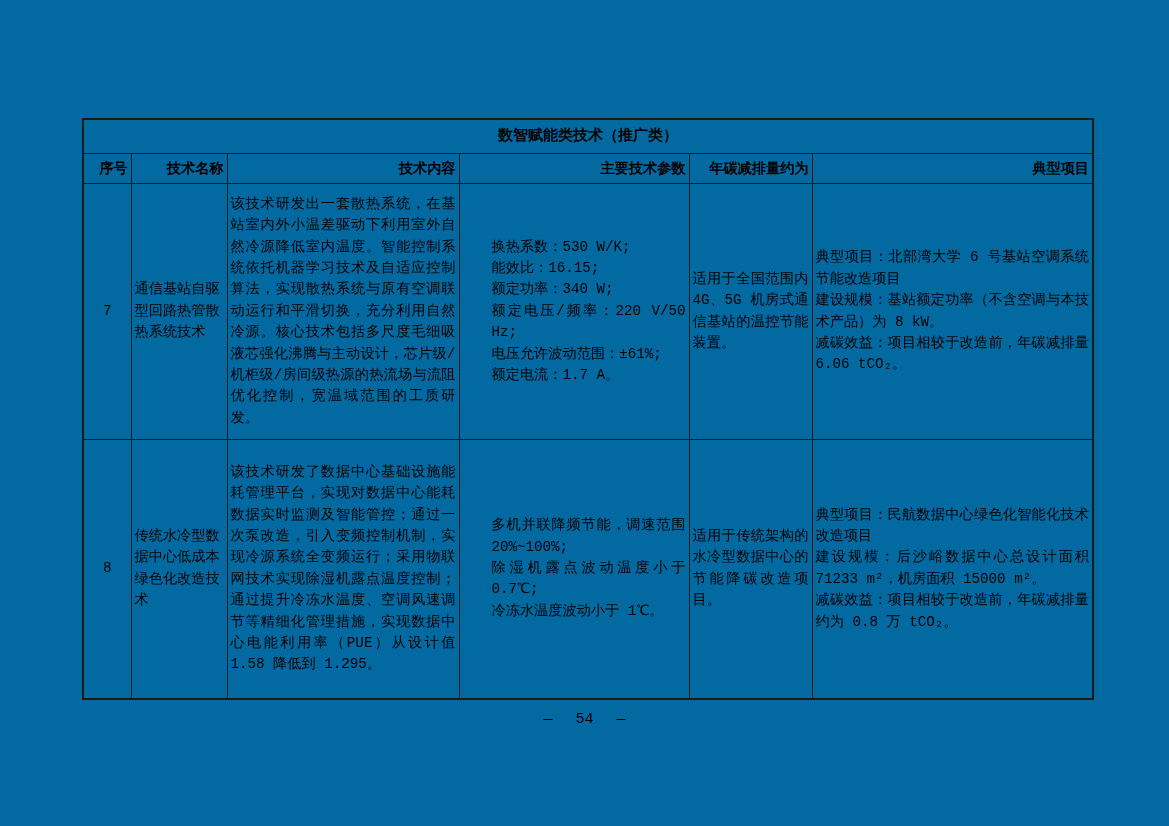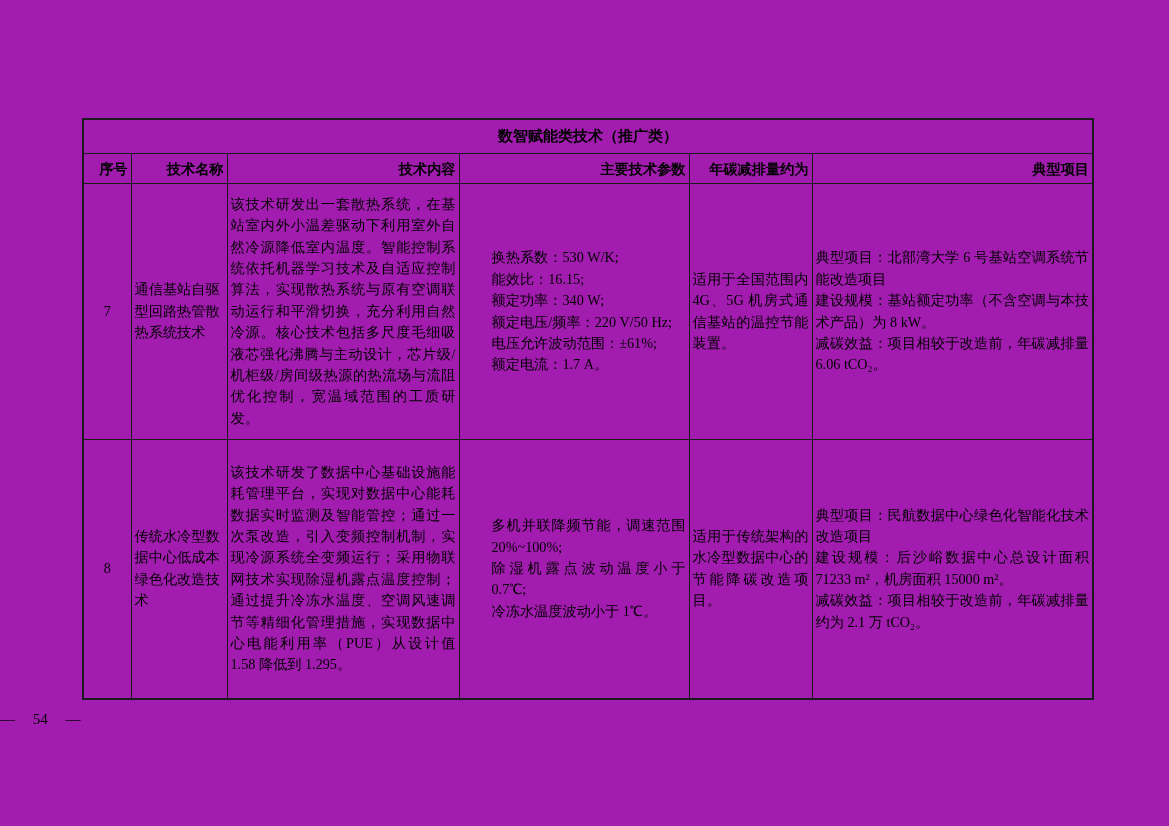--- a/index.html
+++ b/index.html
@@ -4,23 +4,23 @@
 <style>
   html, body {
     margin: 0;
     padding: 0;
     background: #ffffff;
   }
   .page {
     position: relative;
     width: 1169px;
     height: 826px;
-    background: #a21caf;
+    background: #0369a1;
     overflow: hidden;
-    font-family: Liberation Serif, serif;
+    font-family: Liberation Mono, monospace;
     color: #000000;
   }
   table.tech-table {
     position: absolute;
     left: 82px;
     top: 118px;
     width: 1010px;
     border-collapse: collapse;
     table-layout: fixed;
     font-size: 14.2px;
@@ -82,20 +82,21 @@
   }
   .project-line {
     text-align: justify;
     text-align-last: left;
   }
   .footer {
     position: absolute;
     left: 0;
     top: 711px;
     width: 1169px;
+    text-align: center;
     font-size: 15px;
     word-spacing: 14px;
     color: #000;
   }
 </style>
 </head>
 <body>
 
 <div class="page">
 
@@ -149,21 +150,21 @@
       <td class="content-cell">该技术研发了数据中心基础设施能耗管理平台，实现对数据中心能耗数据实时监测及智能管控；通过一次泵改造，引入变频控制机制，实现冷源系统全变频运行；采用物联网技术实现除湿机露点温度控制；通过提升冷冻水温度、空调风速调节等精细化管理措施，实现数据中心电能利用率（PUE）从设计值 1.58 降低到 1.295。</td>
       <td class="param-cell">
         <div class="param-line">多机并联降频节能，调速范围20%~100%;</div>
         <div class="param-line">除湿机露点波动温度小于 0.7℃;</div>
         <div class="param-line">冷冻水温度波动小于 1℃。</div>
       </td>
       <td class="scope-cell">适用于传统架构的水冷型数据中心的节能降碳改造项目。</td>
       <td class="project-cell">
         <div class="project-line">典型项目：民航数据中心绿色化智能化技术改造项目</div>
         <div class="project-line">建设规模：后沙峪数据中心总设计面积71233 m²，机房面积 15000 m²。</div>
-        <div class="project-line">减碳效益：项目相较于改造前，年碳减排量约为 2.1 万 tCO₂。</div>
+        <div class="project-line">减碳效益：项目相较于改造前，年碳减排量约为 0.8 万 tCO₂。</div>
       </td>
     </tr>
   </tbody>
     </table>
 
   <div class="footer">— 54 —</div>
 
 </div>
 
 </body></html>

